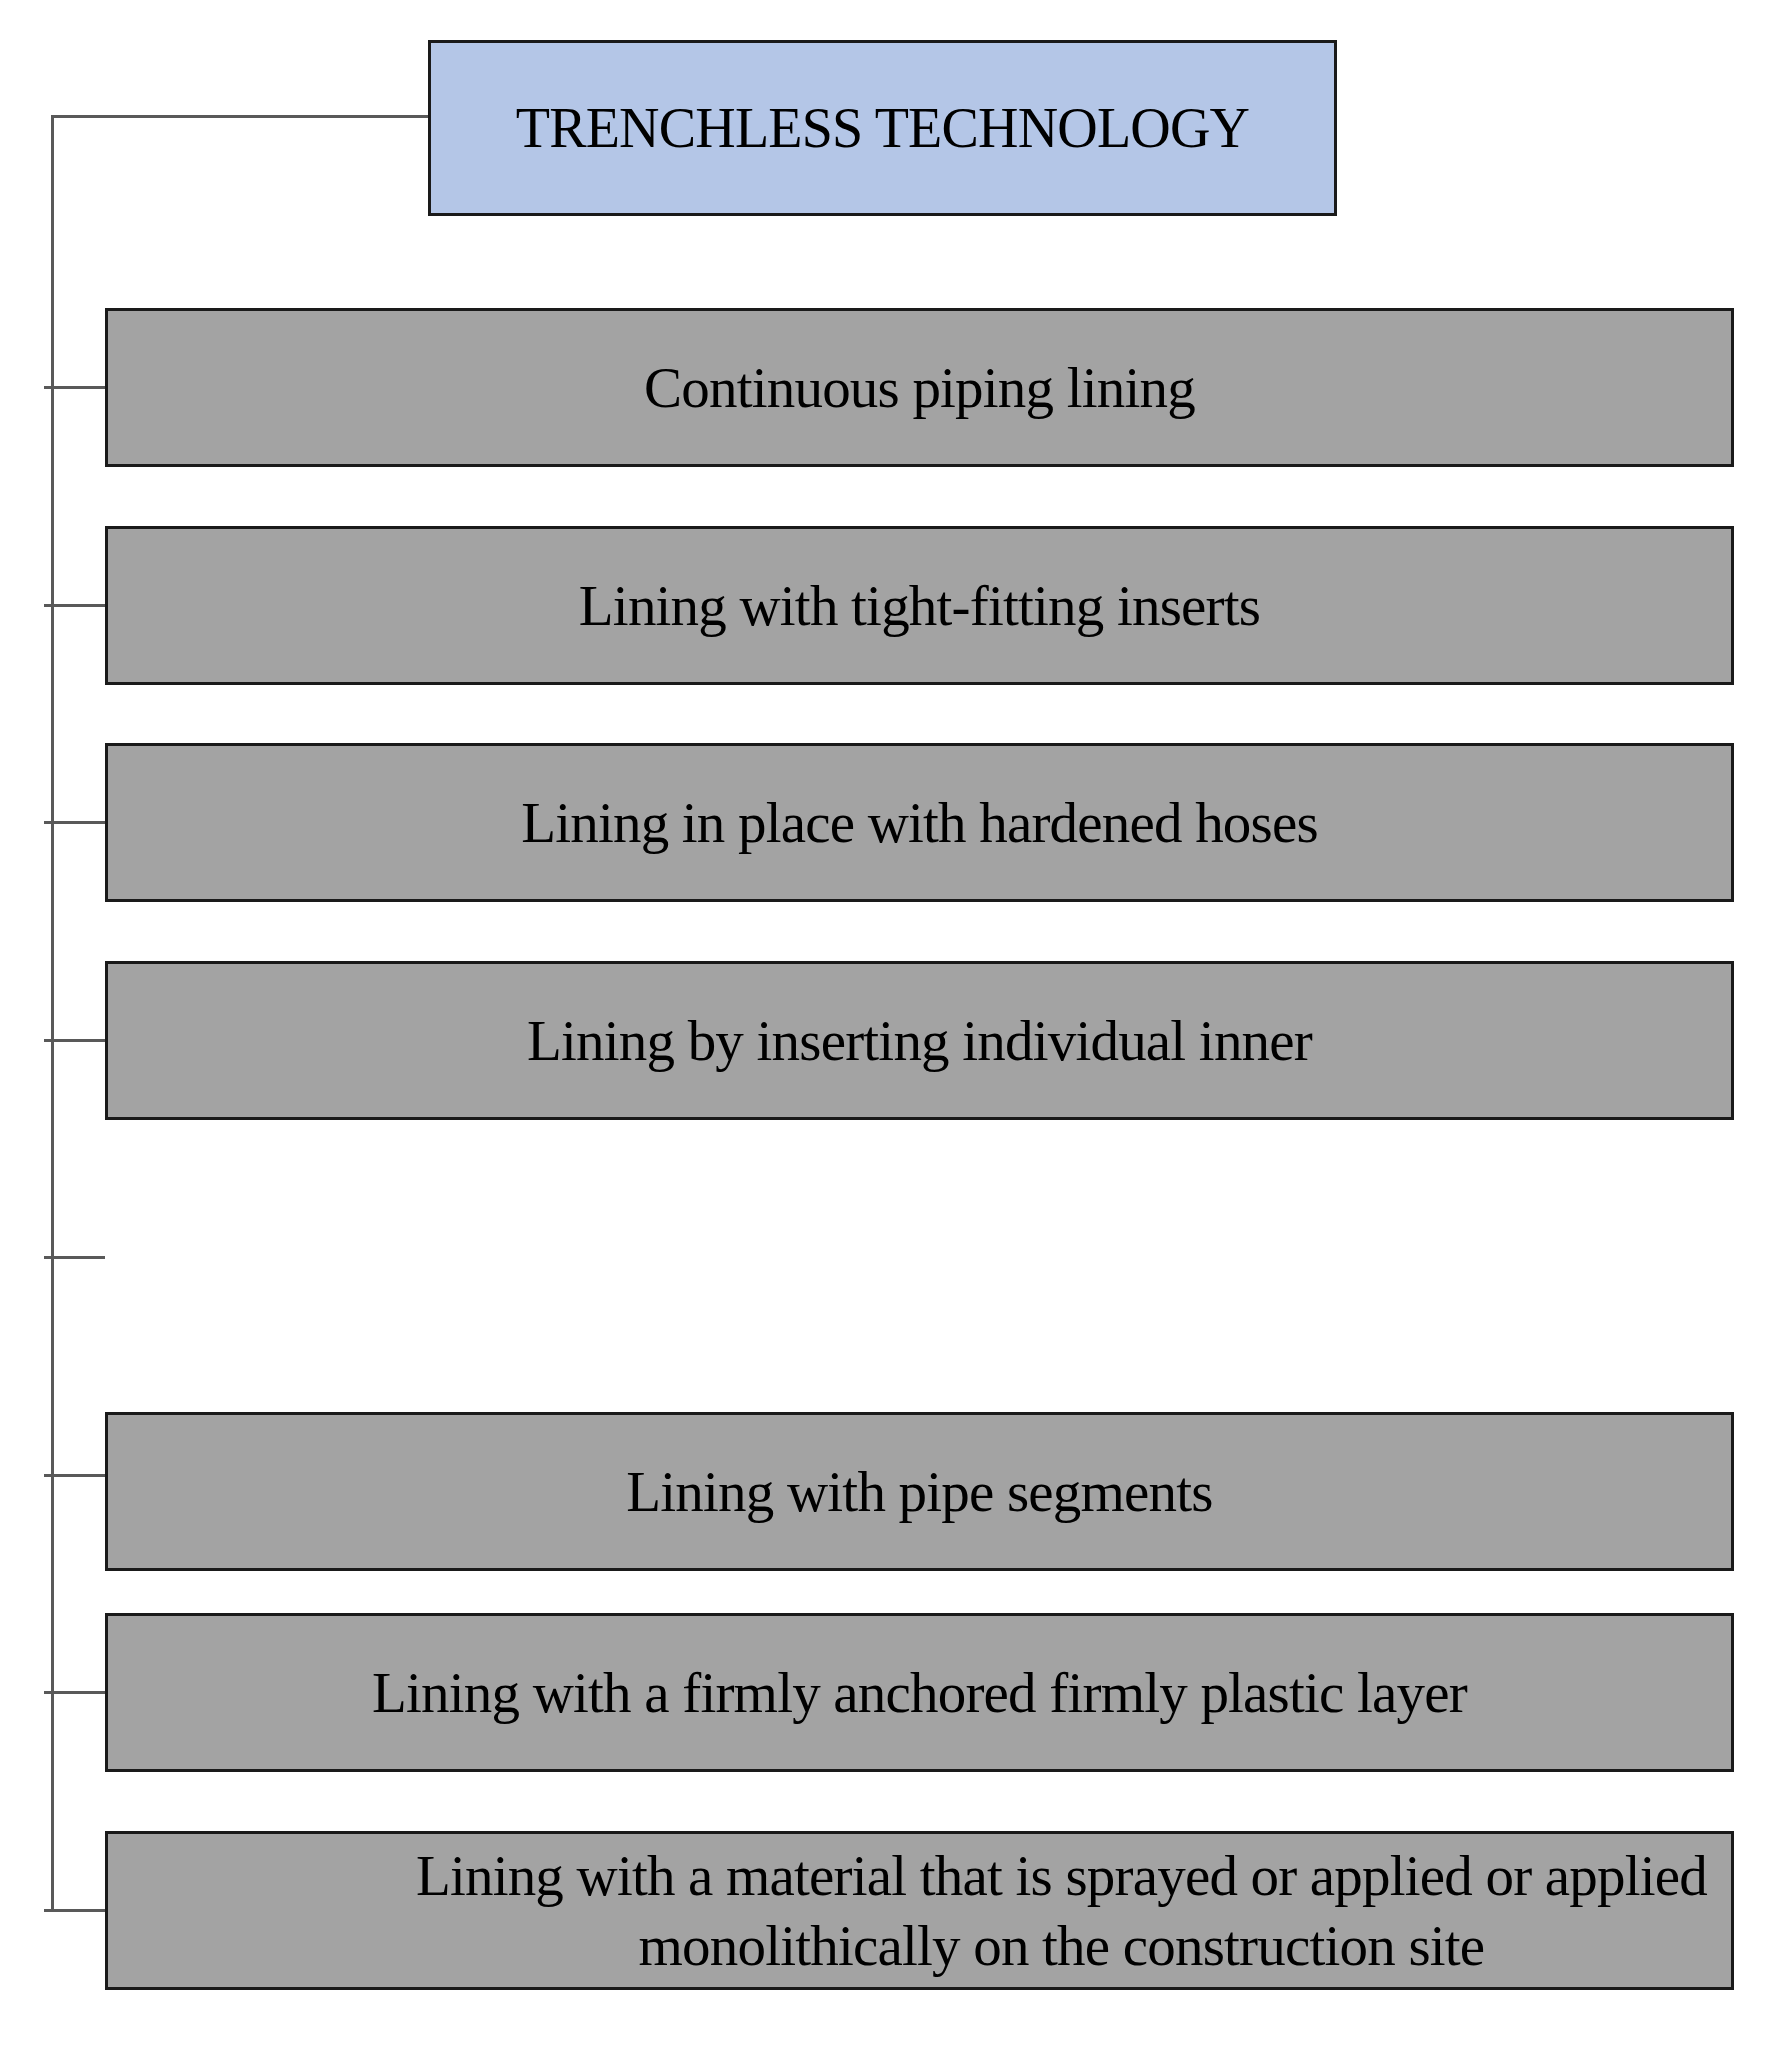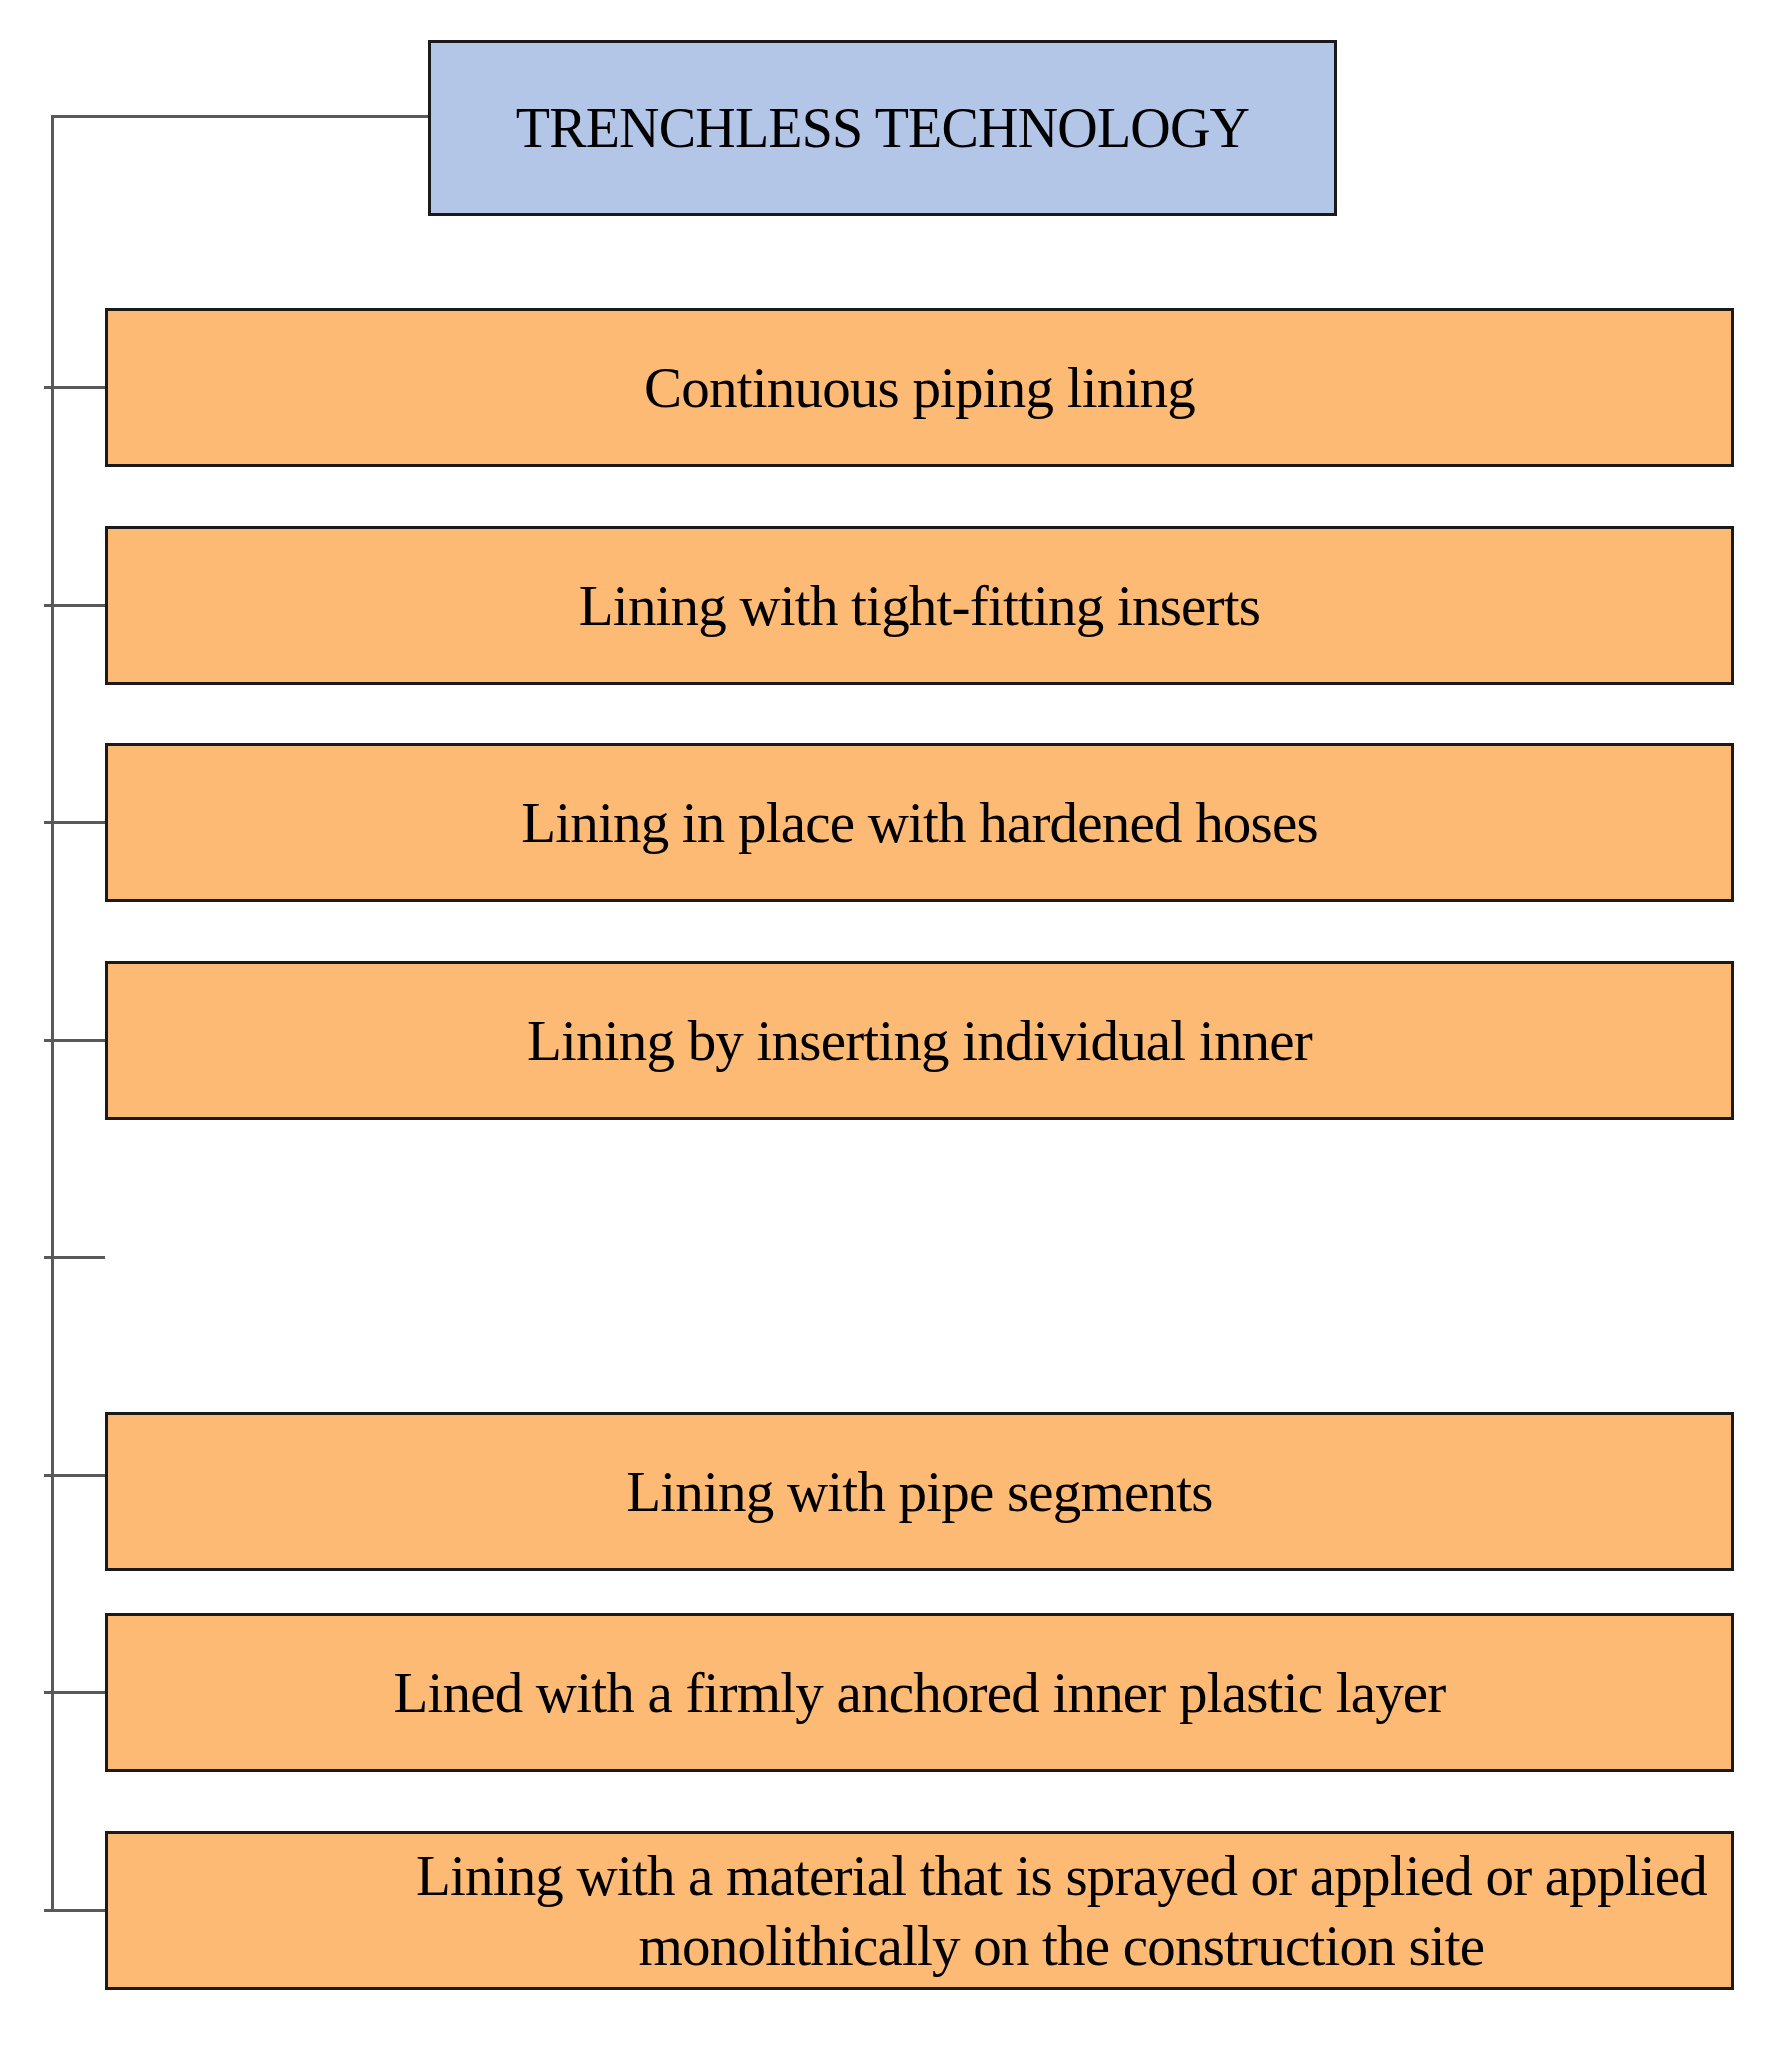--- a/index.html
+++ b/index.html
@@ -63,21 +63,21 @@
     width: 909px;
     height: 176px;
     background: #b4c6e7;
     font-size: 56px;
     letter-spacing: -0.8px;
   }
   .node {
     left: 105px;
     width: 1629px;
     height: 159px;
-    background: #fdba74;
+    background: #a3a3a3;
     font-size: 57px;
     letter-spacing: -0.8px;
   }
   .node .label {
     white-space: pre-line;
     line-height: 1.22;
     padding: 0 24px;
   }
   .n1 { top: 308px; }
   .n2 { top: 526px; }
@@ -117,21 +117,21 @@
   <div class="box node n3">
     <span class="label">Lining in place with hardened hoses</span>
   </div>
   <div class="box node n4">
     <span class="label">Lining by inserting individual inner</span>
   </div>
   <div class="box node n6">
     <span class="label">Lining with pipe segments</span>
   </div>
   <div class="box node n7">
-    <span class="label">Lined with a firmly anchored inner plastic layer</span>
+    <span class="label">Lining with a firmly anchored firmly plastic layer</span>
   </div>
   <div class="box node n8">
     <span class="label">Lining with a material that is sprayed or applied or applied
 monolithically on the construction site</span>
   </div>
 
 </div>
 
 
 </body></html>

